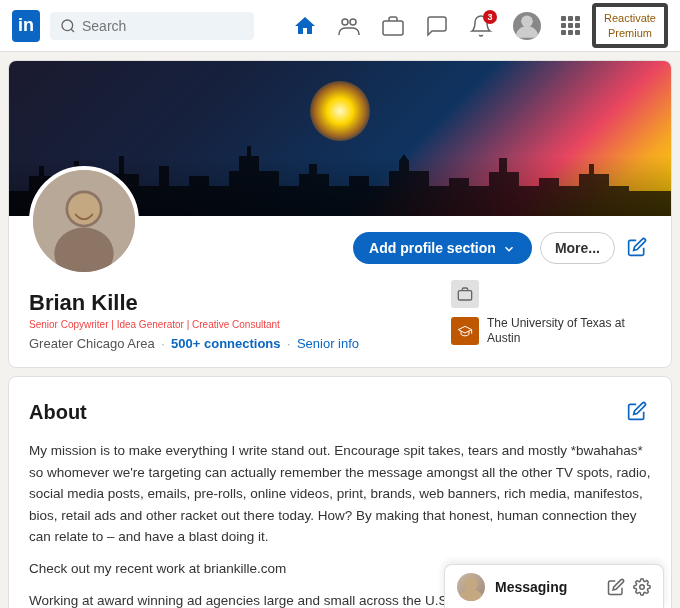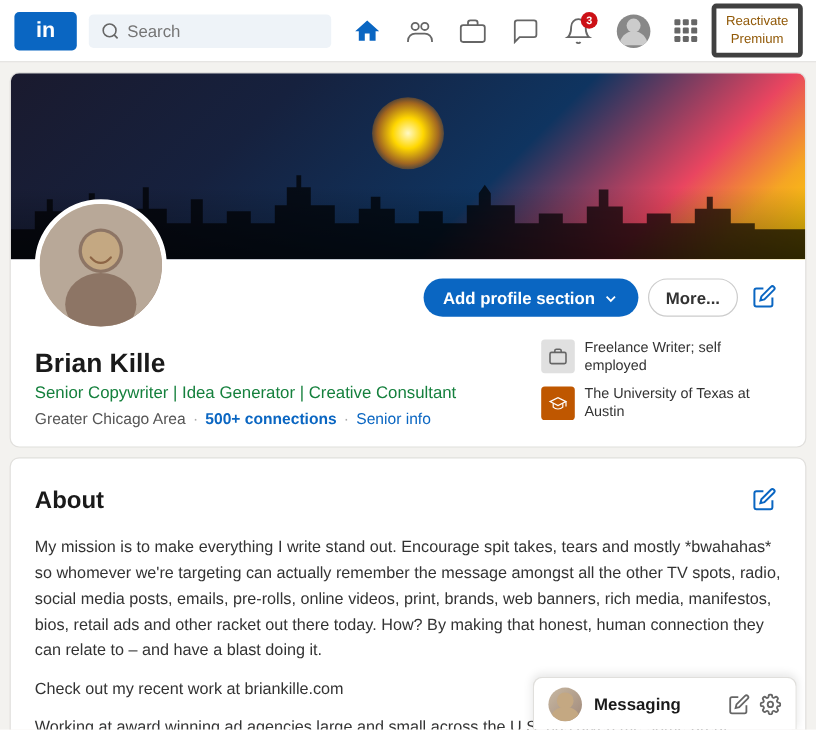--- a/index.html
+++ b/index.html
@@ -11,21 +11,21 @@
       height: 52px;
       display: flex;
       align-items: center;
       padding: 0 12px;
       border-bottom: 1px solid #e0dfdc;
       gap: 10px;
       position: relative;
       z-index: 10;
     }
     .linkedin-logo {
-      width: 52px; height: 32px;
+      width: 28px; height: 32px;
       background: #0a66c2;
       border-radius: 4px;
       display: flex; align-items: center; justify-content: center;
       color: #fff;
       font-weight: 900;
       font-size: 18px;
       flex-shrink: 0;
     }
     .search-bar {
       display: flex;
@@ -198,22 +198,22 @@
       padding: 4px;
     }
 
     .profile-name {
       font-size: 22px;
       font-weight: 700;
       color: #1a1a1a;
       margin-bottom: 3px;
     }
     .profile-headline {
-      font-size: 14px;
-      color: #15803d;
+      font-size: 10px;
+      color: #ef4444;
       margin-bottom: 6px;
     }
     .profile-meta {
       display: flex;
       align-items: center;
       gap: 6px;
       font-size: 13px;
       color: #555;
       flex-wrap: wrap;
     }
@@ -447,21 +447,20 @@
 
     
     <div class="profile-right">
       <div class="experience-item">
         <div class="exp-icon exp-icon-grey">
           <svg width="16" height="16" viewBox="0 0 24 24" fill="none" stroke="#666" stroke-width="2">
               <rect x="2" y="7" width="20" height="14" rx="2"></rect>
               <path d="M16 7V5a2 2 0 0 0-2-2h-4a2 2 0 0 0-2 2v2"></path>
             </svg>
         </div>
-        <span class="exp-text">Freelance Writer; self employed</span>
       </div>
       <div class="experience-item">
         <div class="exp-icon exp-icon-orange">
           <svg width="16" height="16" viewBox="0 0 24 24" fill="none" stroke="#fff" stroke-width="1.5">
               <path d="M22 10v6M2 10l10-5 10 5-10 5z"></path>
               <path d="M6 12v5c3 3 9 3 12 0v-5"></path>
             </svg>
         </div>
         <span class="exp-text">The University of Texas at Austin</span>
       </div>

